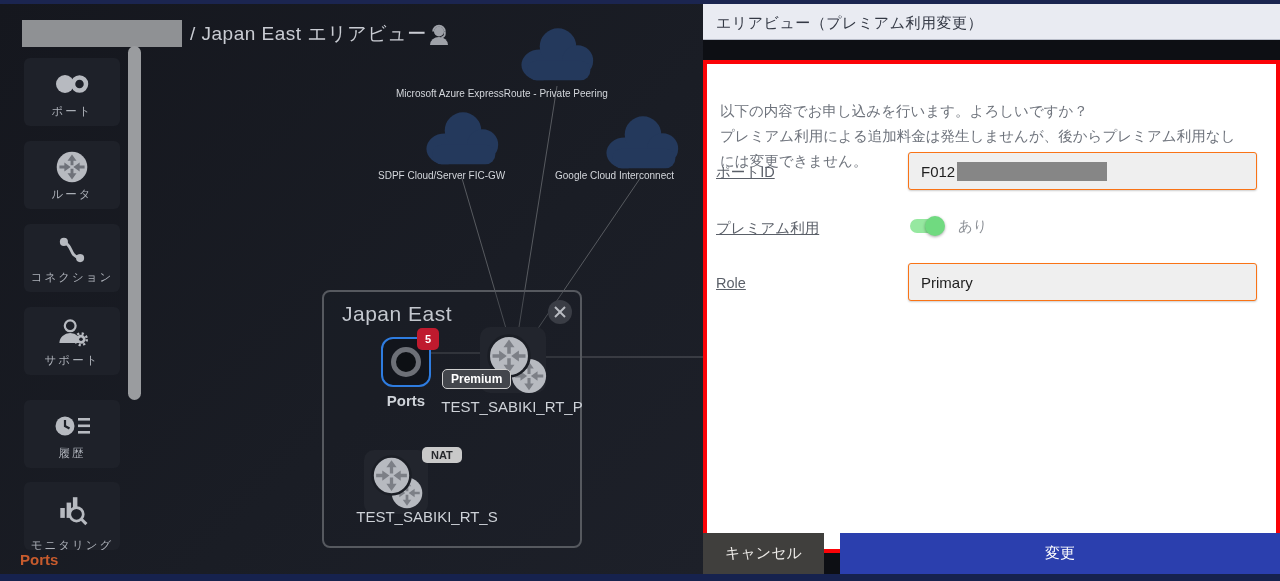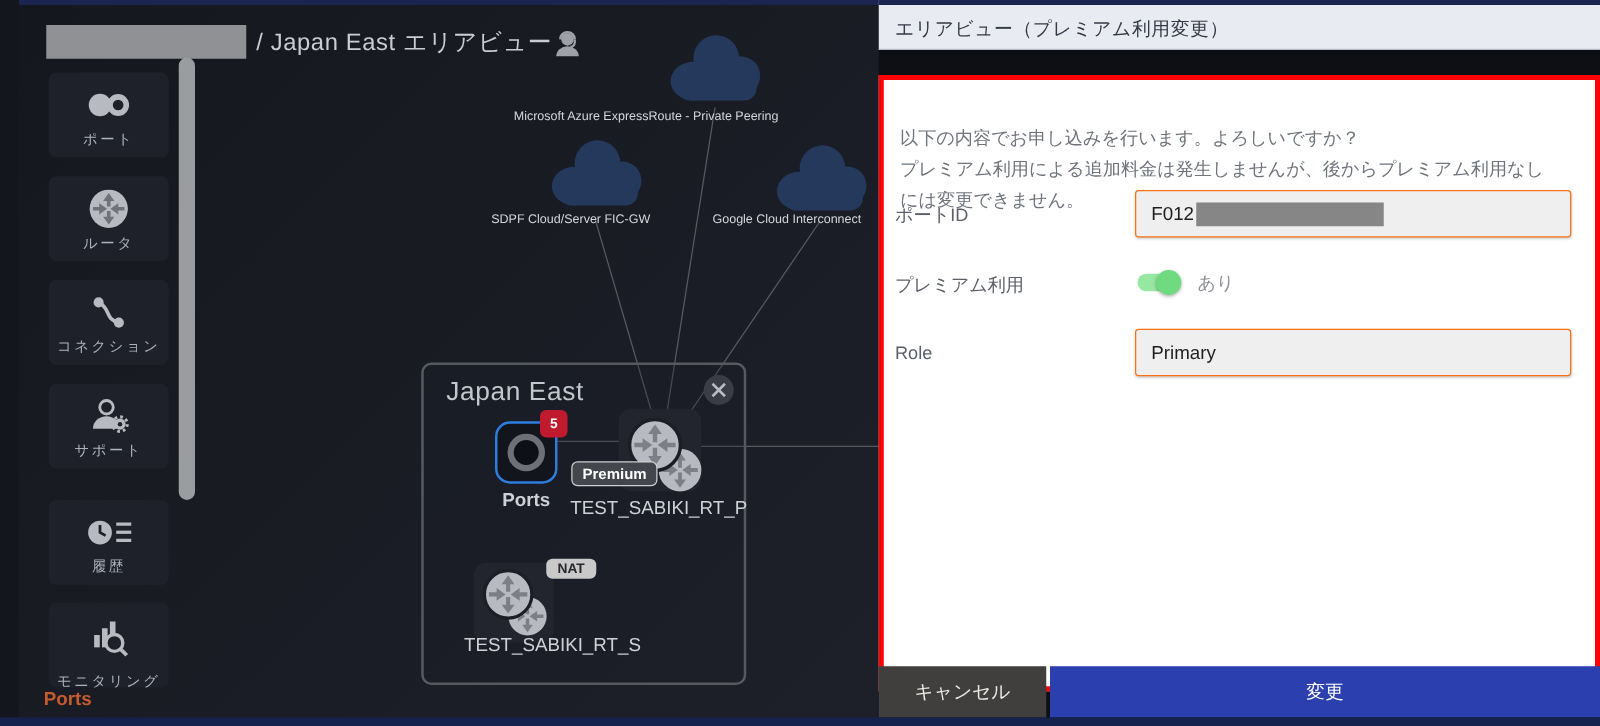--- a/index.html
+++ b/index.html
@@ -2,21 +2,21 @@
 <html><head>
 <meta charset="utf-8">
 <style>
   * { margin:0; padding:0; box-sizing:border-box; }
   html,body { width:1280px; height:581px; overflow:hidden; background:#000; }
   body { font-family:"Liberation Sans","DejaVu Sans",sans-serif; position:relative; }
   #stage { position:absolute; inset:0; width:1280px; height:581px; background:#14161d; overflow:hidden; }
 
   
   #canvas { position:absolute; left:0; top:0; width:703px; height:581px;
-            background:linear-gradient(135deg,#15171e 0%,#1a1d25 60%,#1d2029 100%); overflow:hidden;margin-left:15px; }
+            background:linear-gradient(135deg,#15171e 0%,#1a1d25 60%,#1d2029 100%); overflow:hidden; }
   .top-strip { position:absolute; left:0; top:0; width:703px; height:4px; background:#1b2550; }
   .redact { background:#8f9194; }
   .redact-title { position:absolute; left:22px; top:20px; width:160px; height:27px; }
   .redact-vbar { position:absolute; left:128px; top:46px; width:13px; height:354px; background:#9a9c9f; border-radius:7px; }
   .page-title { position:absolute; left:190px; top:21px; font-size:19px; letter-spacing:.5px; color:#c9ccd3; white-space:nowrap; }
   .headset-icon { position:absolute; left:427px; top:23px; width:24px; height:24px; }
 
   
   .tile { position:absolute; left:24px; width:96px; height:68px; background:#1e2129; border-radius:6px; overflow:hidden; }
   .tile .ticon { position:absolute; left:28px; top:8px; width:40px; height:36px; }
@@ -49,32 +49,32 @@
   .router-svg { position:absolute; }
   .bottom-ports-link { position:absolute; left:20px; top:551px; font-size:15px; font-weight:bold; color:#c75b2d; }
 
   
   #dialog { position:absolute; left:703px; top:0; width:577px; height:581px; background:#0d0f14; }
   .dlg-header { position:absolute; left:0; top:0; width:577px; height:40px; background:#e9ebf2;
                 border-top:4px solid #1b2550; border-bottom:1px solid #b9bdc9; }
   .dlg-title { position:absolute; left:13px; top:10px; font-size:15px; color:#343945; letter-spacing:.5px; white-space:nowrap; }
   .dlg-body { position:absolute; left:0; top:40px; width:577px; height:493px; background:#fff; border:4px solid #fb0307;margin-top:20px; }
   .dlg-msg { position:absolute; left:13px; top:74px; font-size:14.5px; color:#6e737c; line-height:25.5px; white-space:nowrap; }
-  .fld-label { position:absolute; left:13px; font-size:14.5px; color:#5a5f68; white-space:nowrap; }
+  .fld-label { position:absolute; left:13px; font-size:14.5px; color:#5a5f68; white-space:nowrap;text-decoration:underline; }
   .fld-input { position:absolute; left:205px; width:349px; height:38px; background:#efefef; border:1px solid #f97316;
                border-radius:3px; box-shadow:0 1px 2px rgba(0,0,0,.2); font-size:15px; color:#1e1e1e;
                display:flex; align-items:center; padding-left:12px; }
   .redact-val { display:inline-block; width:150px; height:19px; background:#868686; margin-left:2px; }
   .toggle { position:absolute; left:207px; top:219px; width:34px; height:14px; border-radius:7px; background:#96e8a0; }
   .toggle .knob { position:absolute; left:15px; top:-3px; width:20px; height:20px; border-radius:50%; background:#70da80;
                   box-shadow:0 1px 3px rgba(0,0,0,.35); }
   .toggle-state { position:absolute; left:255px; top:217px; font-size:14.5px; color:#8d9197; }
   .dlg-btn { position:absolute; top:533px; height:41px; display:flex; align-items:center; justify-content:center;
              font-size:15px; cursor:pointer; }
-  .btn-cancel { left:0; width:134px; background:#403f3d; color:#eceae7; }
+  .btn-cancel { left:0; width:121px; background:#403f3d; color:#eceae7; }
   .btn-submit { left:137px; width:440px; background:#2b3fae; color:#ffffff; }
 
   .bottom-strip { position:absolute; left:0; bottom:0; width:1280px; height:7px; background:#16224e; z-index:30; }
 </style>
 </head>
 <body>
 
 <div id="stage">
 
   <div id="canvas">

